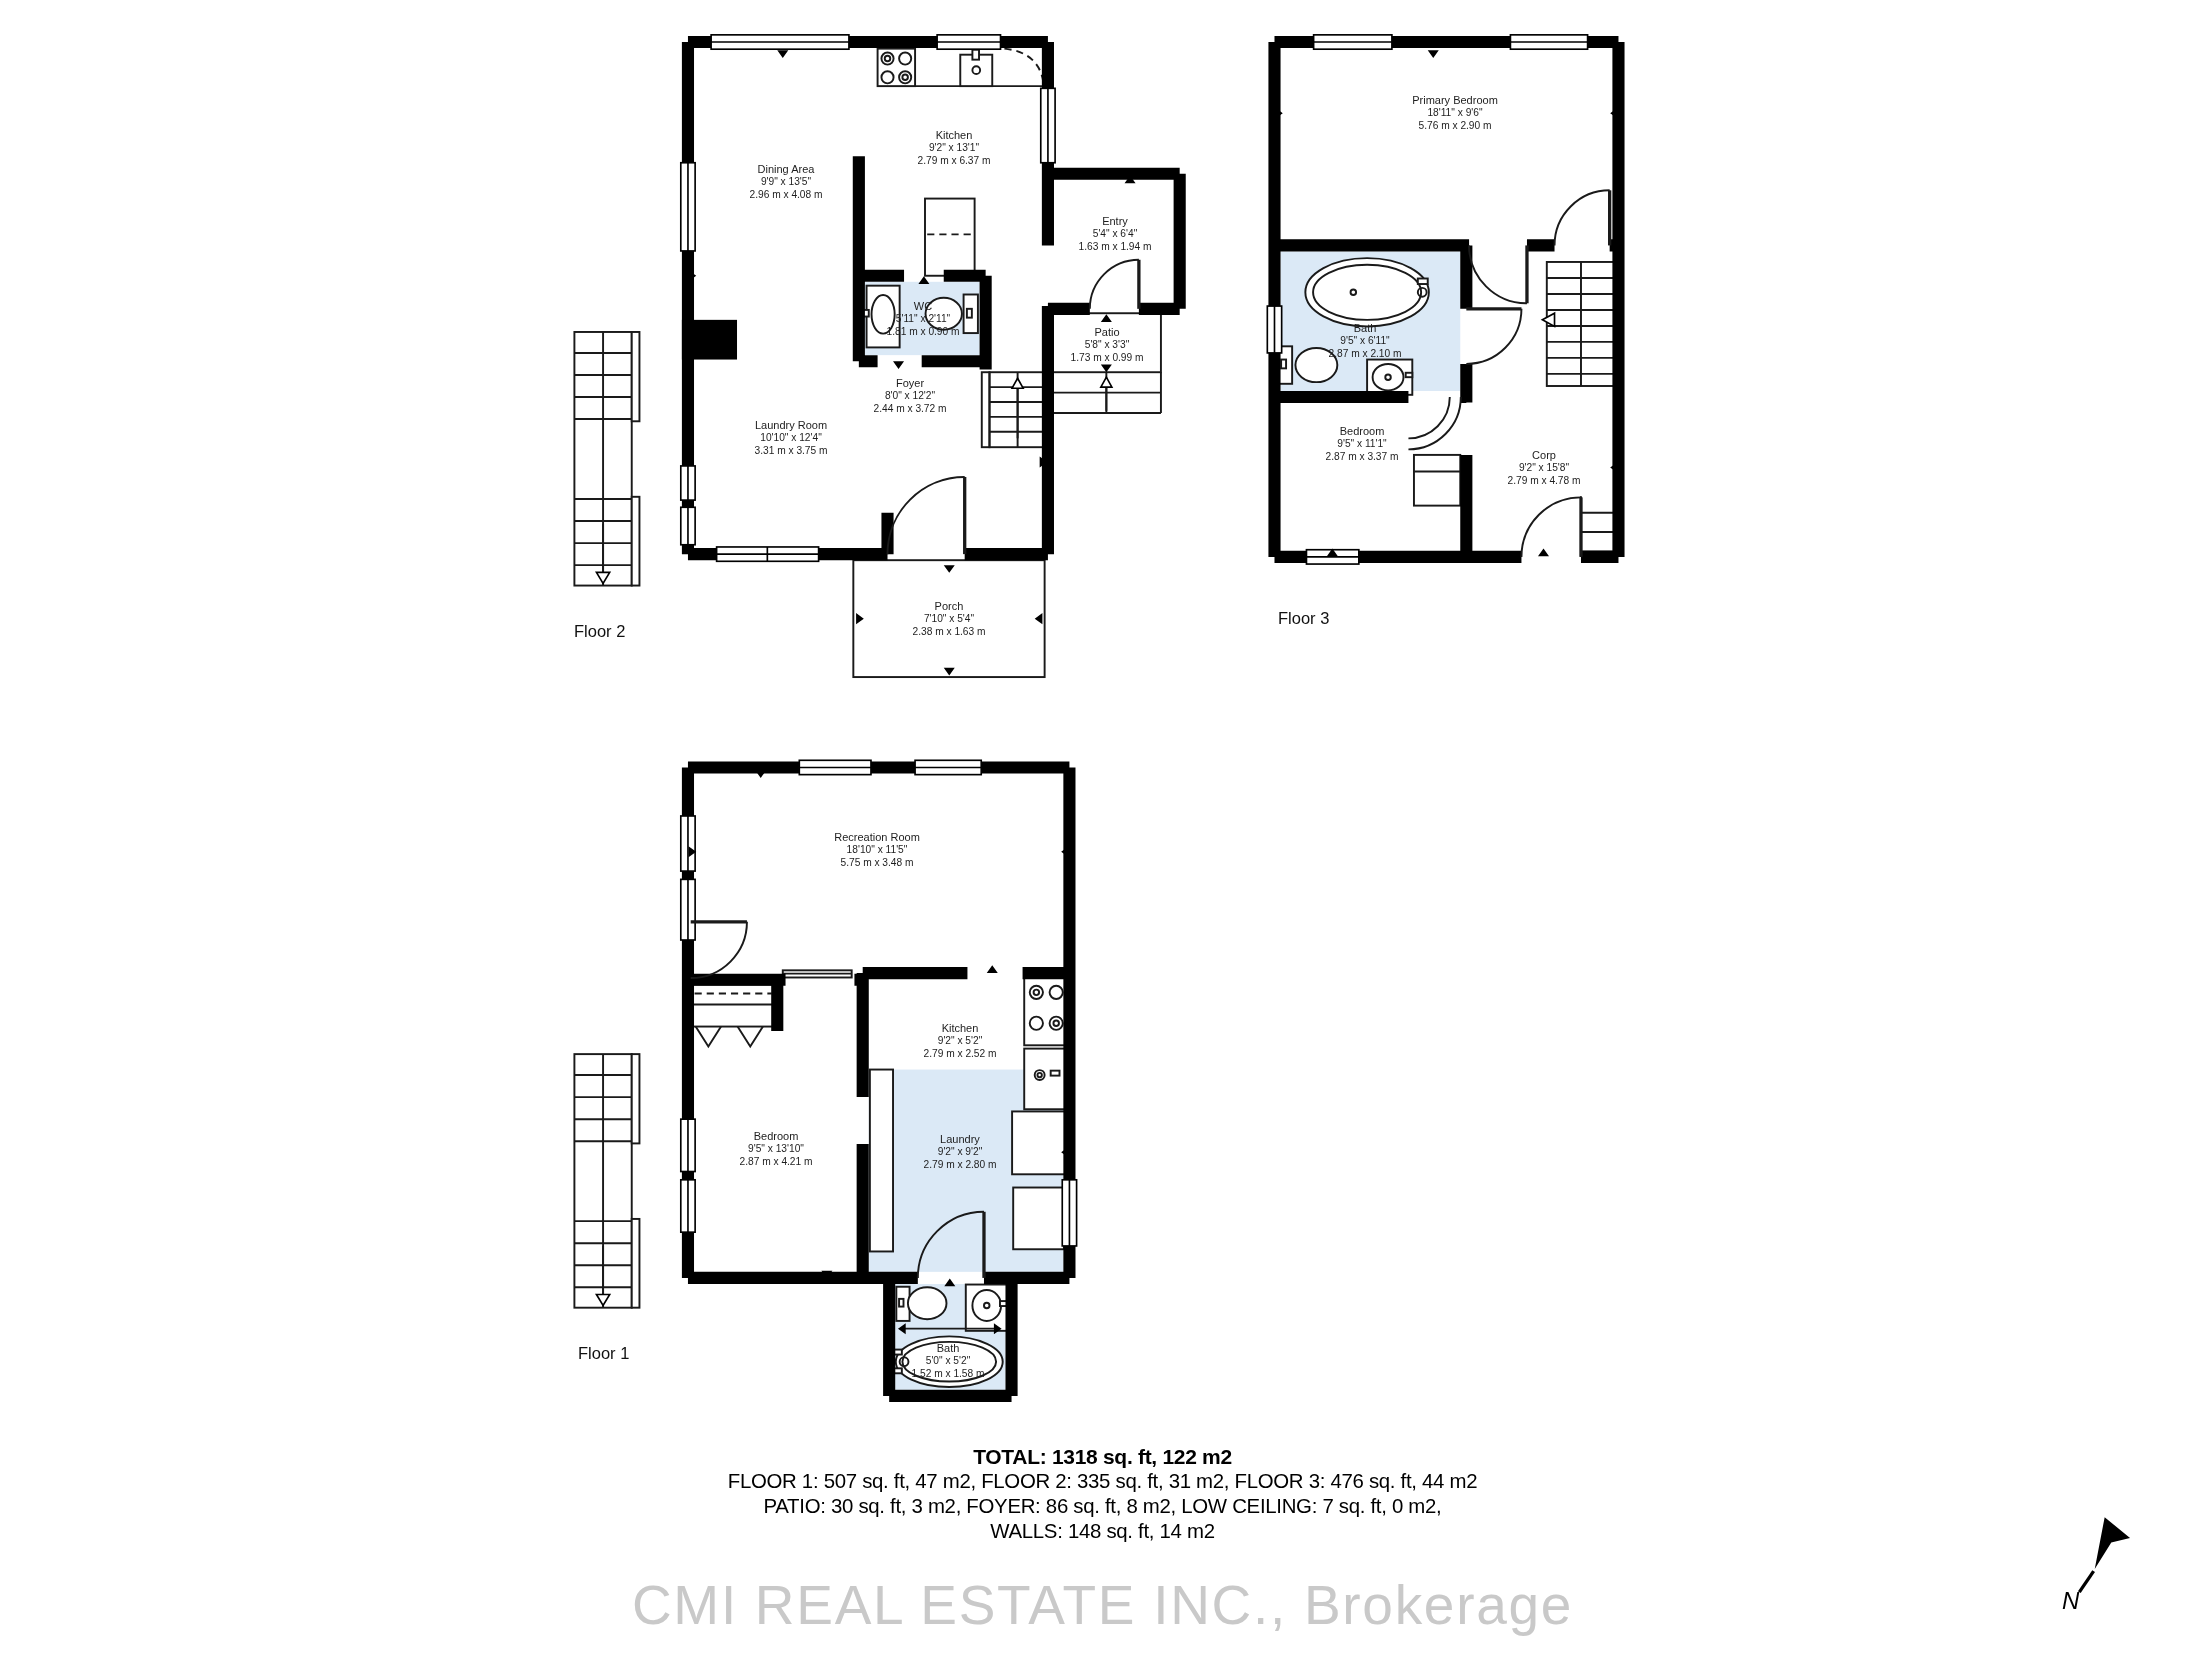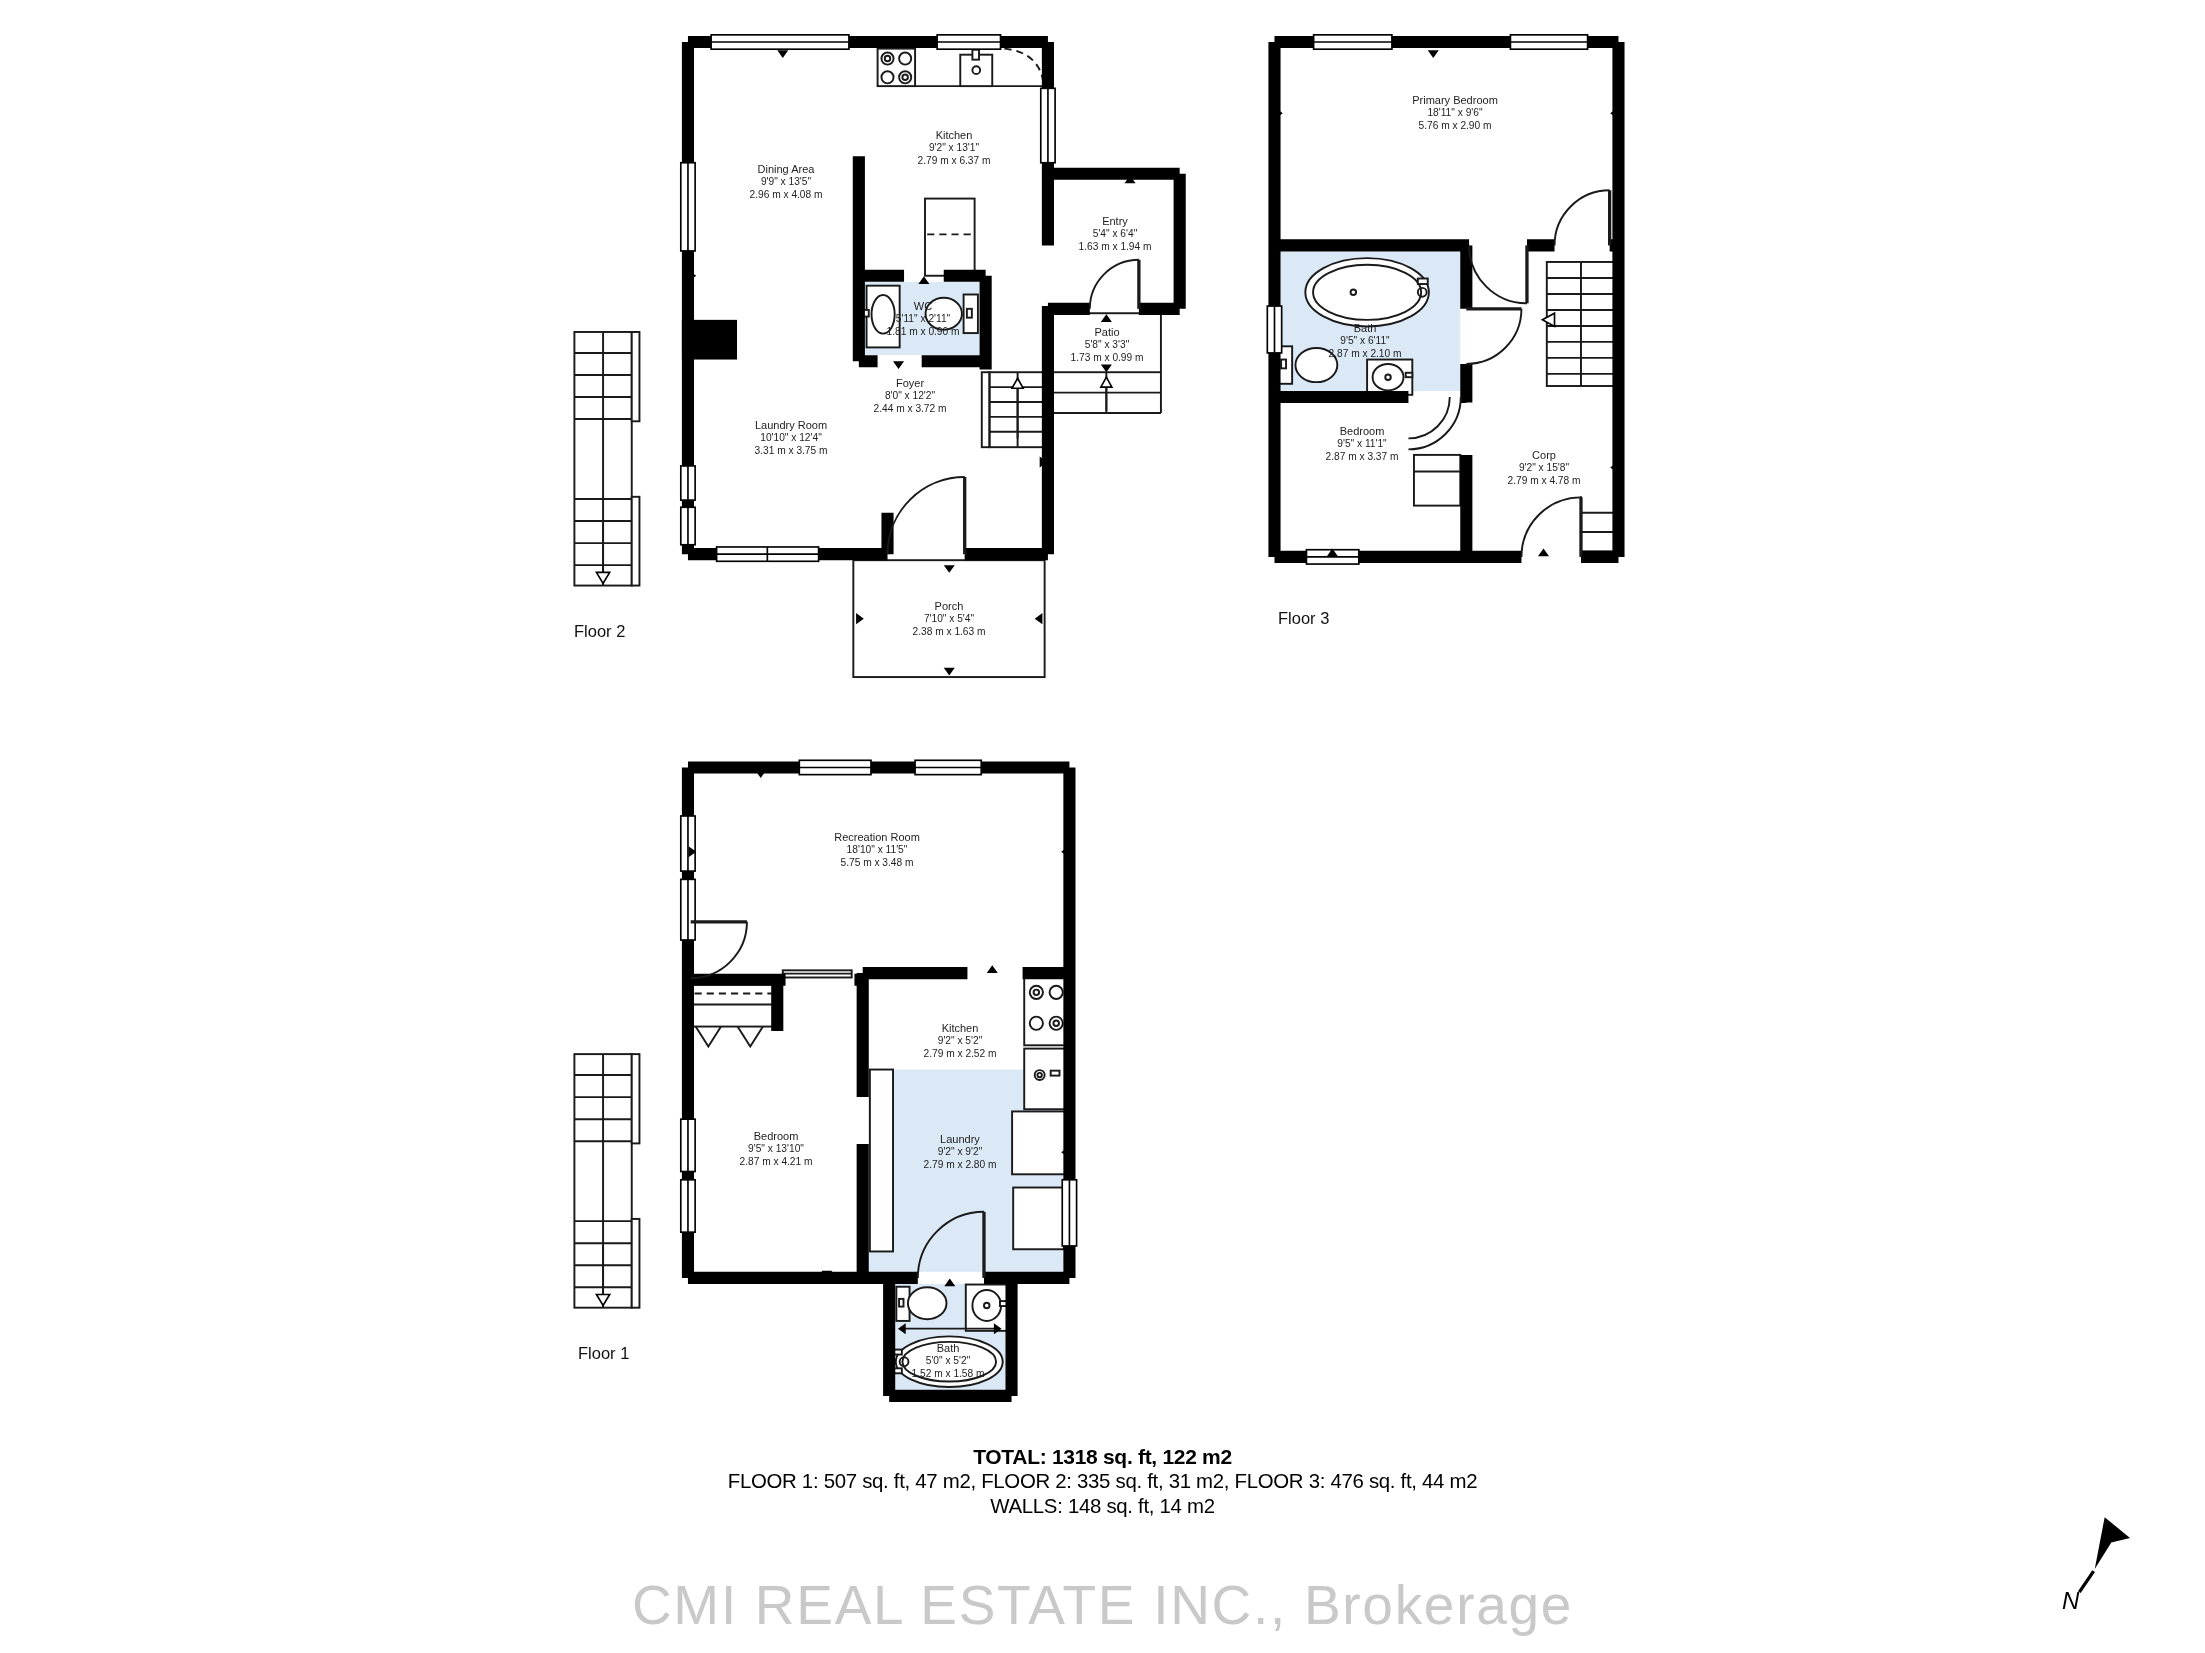--- a/index.html
+++ b/index.html
@@ -419,20 +419,21 @@
 
 <div class="floor-label" style="left:574px;top:622px">Floor 2</div>
 <div class="floor-label" style="left:1278px;top:609px">Floor 3</div>
 <div class="floor-label" style="left:578px;top:1344px">Floor 1</div>
 
 <div class="watermark">CMI REAL ESTATE INC., Brokerage</div>
 
 <div class="summary">
   <div class="sline total">TOTAL: 1318 sq. ft, 122 m2</div>
   <div class="sline">FLOOR 1: 507 sq. ft, 47 m2, FLOOR 2: 335 sq. ft, 31 m2, FLOOR 3: 476 sq. ft, 44 m2</div>
+  <div class="sline">PATIO: 30 sq. ft, 3 m2, FOYER: 86 sq. ft, 8 m2, LOW CEILING: 7 sq. ft, 0 m2,</div>
   <div class="sline">WALLS: 148 sq. ft, 14 m2</div>
 </div>
 
 
 <div class="north-n">N</div>
 
 </div>
 
 
 </body></html>

